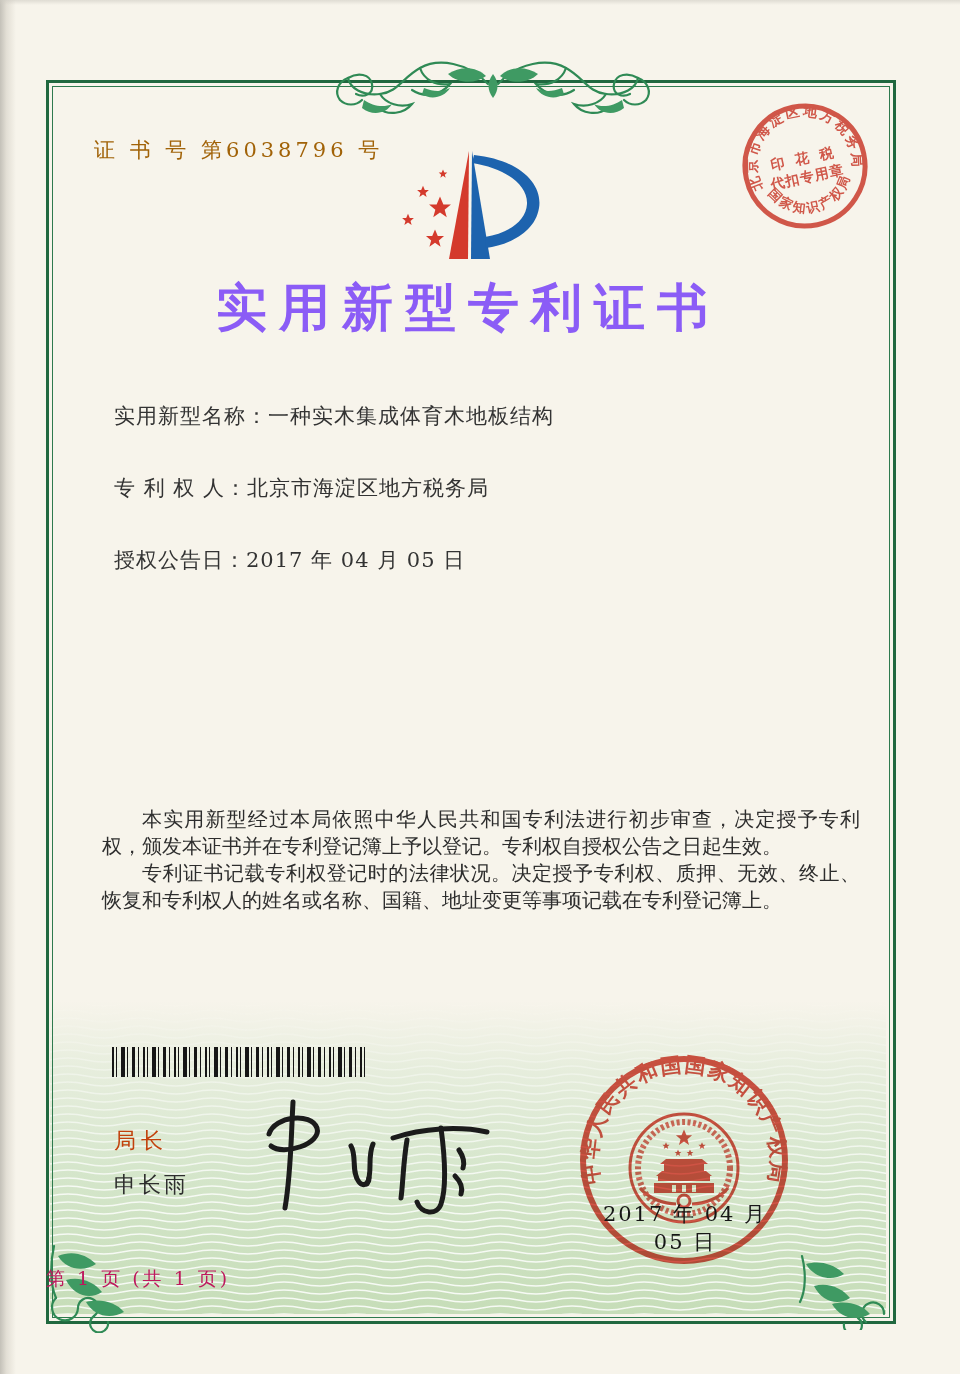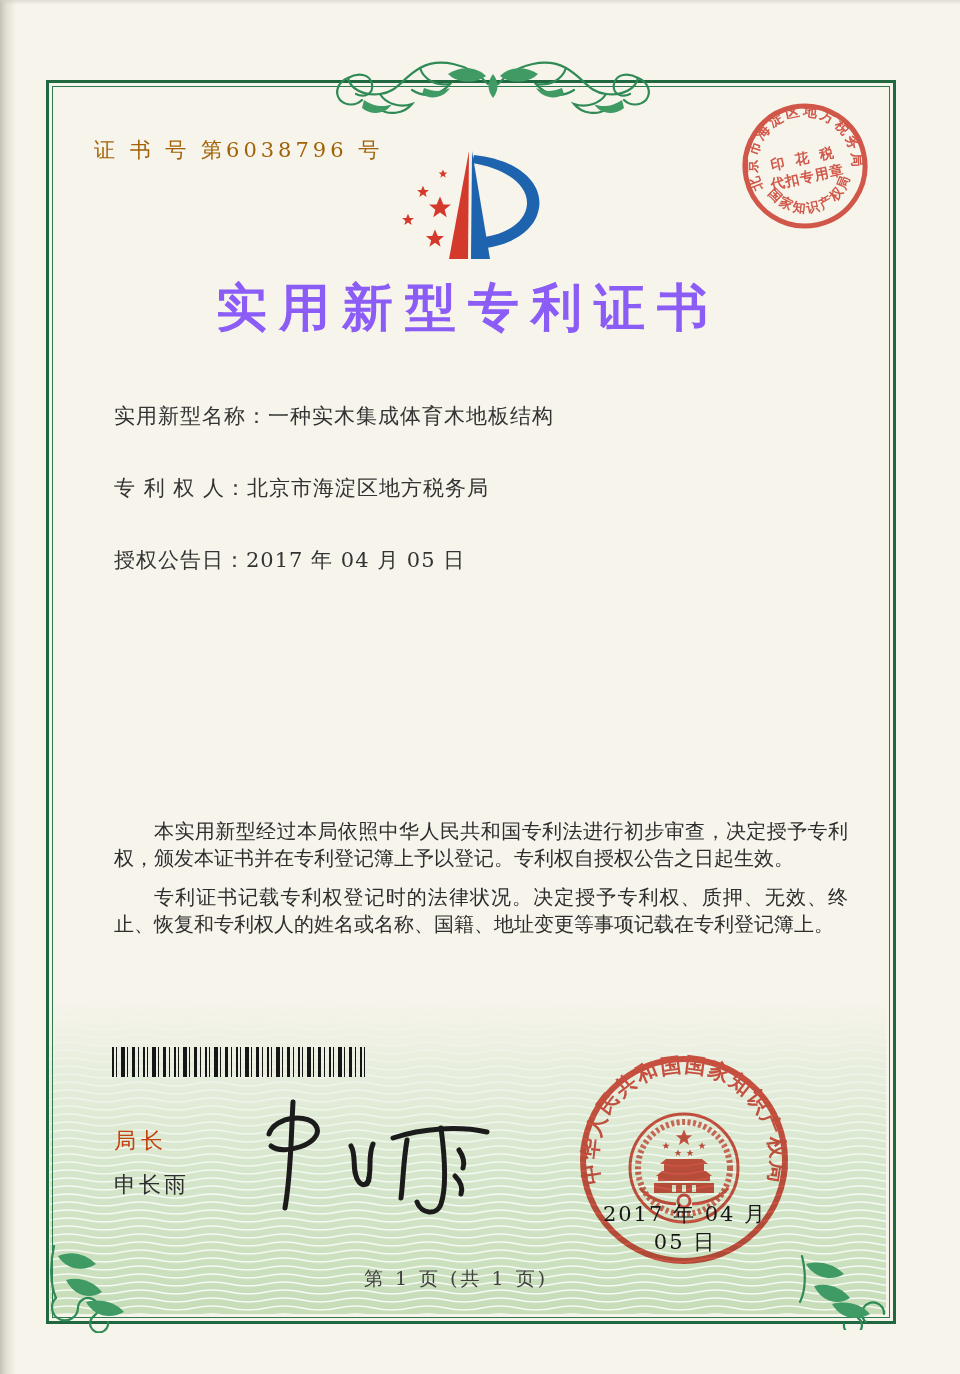--- a/index.html
+++ b/index.html
@@ -29,43 +29,43 @@
   .title{position:absolute;left:46px;top:274px;width:844px;text-align:center;
     font-size:51px;font-weight:700;letter-spacing:12px;color:#8b5cf6;z-index:3;}
 
   .fields{position:absolute;left:114px;top:402px;z-index:3;}
   .field-row{height:29px;margin-bottom:43px;font-size:21px;color:#333;white-space:nowrap;}
   .field-row .lbl{letter-spacing:1px;}
   .field-row .val{letter-spacing:1px;}
 
   .paragraphs{position:absolute;left:102px;top:806px;width:758px;z-index:3;
     font-size:20px;line-height:27px;color:#2d2d2d;text-align:justify;}
-  .paragraphs p{margin:12px;text-indent:2em;}
+  .paragraphs p{margin:0;text-indent:2em;}
 
   .barcode{position:absolute;left:112px;top:1047px;width:256px;height:30px;z-index:3;
     background:repeating-linear-gradient(90deg,
       #161616 0 2px,rgba(0,0,0,0) 2px 4px,
       #161616 4px 5px,rgba(0,0,0,0) 5px 9px,
       #161616 9px 13px,rgba(0,0,0,0) 13px 15px,
       #161616 15px 16px,rgba(0,0,0,0) 16px 20px,
       #161616 20px 23px,rgba(0,0,0,0) 23px 26px,
       #161616 26px 27px,rgba(0,0,0,0) 27px 31px);}
 
   .sig-title{position:absolute;left:114px;top:1126px;font-size:22px;letter-spacing:5px;color:#c2410c;z-index:3;}
   .sig-name{position:absolute;left:114px;top:1170px;font-size:22px;letter-spacing:3px;color:#2e2e2e;z-index:3;}
   .signature-svg{position:absolute;left:255px;top:1088px;z-index:3;}
 
   .seal-svg{position:absolute;left:572px;top:1048px;z-index:4;mix-blend-mode:multiply;}
   .seal-date{position:absolute;left:585px;top:1200px;width:200px;text-align:center;
     font-size:21px;letter-spacing:2px;color:#161616;z-index:5;}
 
   .stamp-svg{position:absolute;left:740px;top:101px;z-index:3;transform:rotate(-12deg);mix-blend-mode:multiply;}
 
-  .footer{position:absolute;left:46px;top:1266px;width:820px;text-align:center;
-    font-size:19px;letter-spacing:3px;color:#404040;z-index:3;}
+  .footer{position:absolute;left:46px;top:1266px;width:820px;
+    font-size:19px;letter-spacing:3px;color:#be185d;z-index:3;}
 
   .ornament{position:absolute;z-index:3;}
   .crl{fill:none;stroke:#2f8a55;stroke-width:2.2;stroke-linecap:round;}
   .lf{fill:#3f9a63;stroke:none;}
 </style>
 </head>
 <body>
 
 <div class="edge-shadow"></div>
 <div class="edge-shadow-top"></div>

